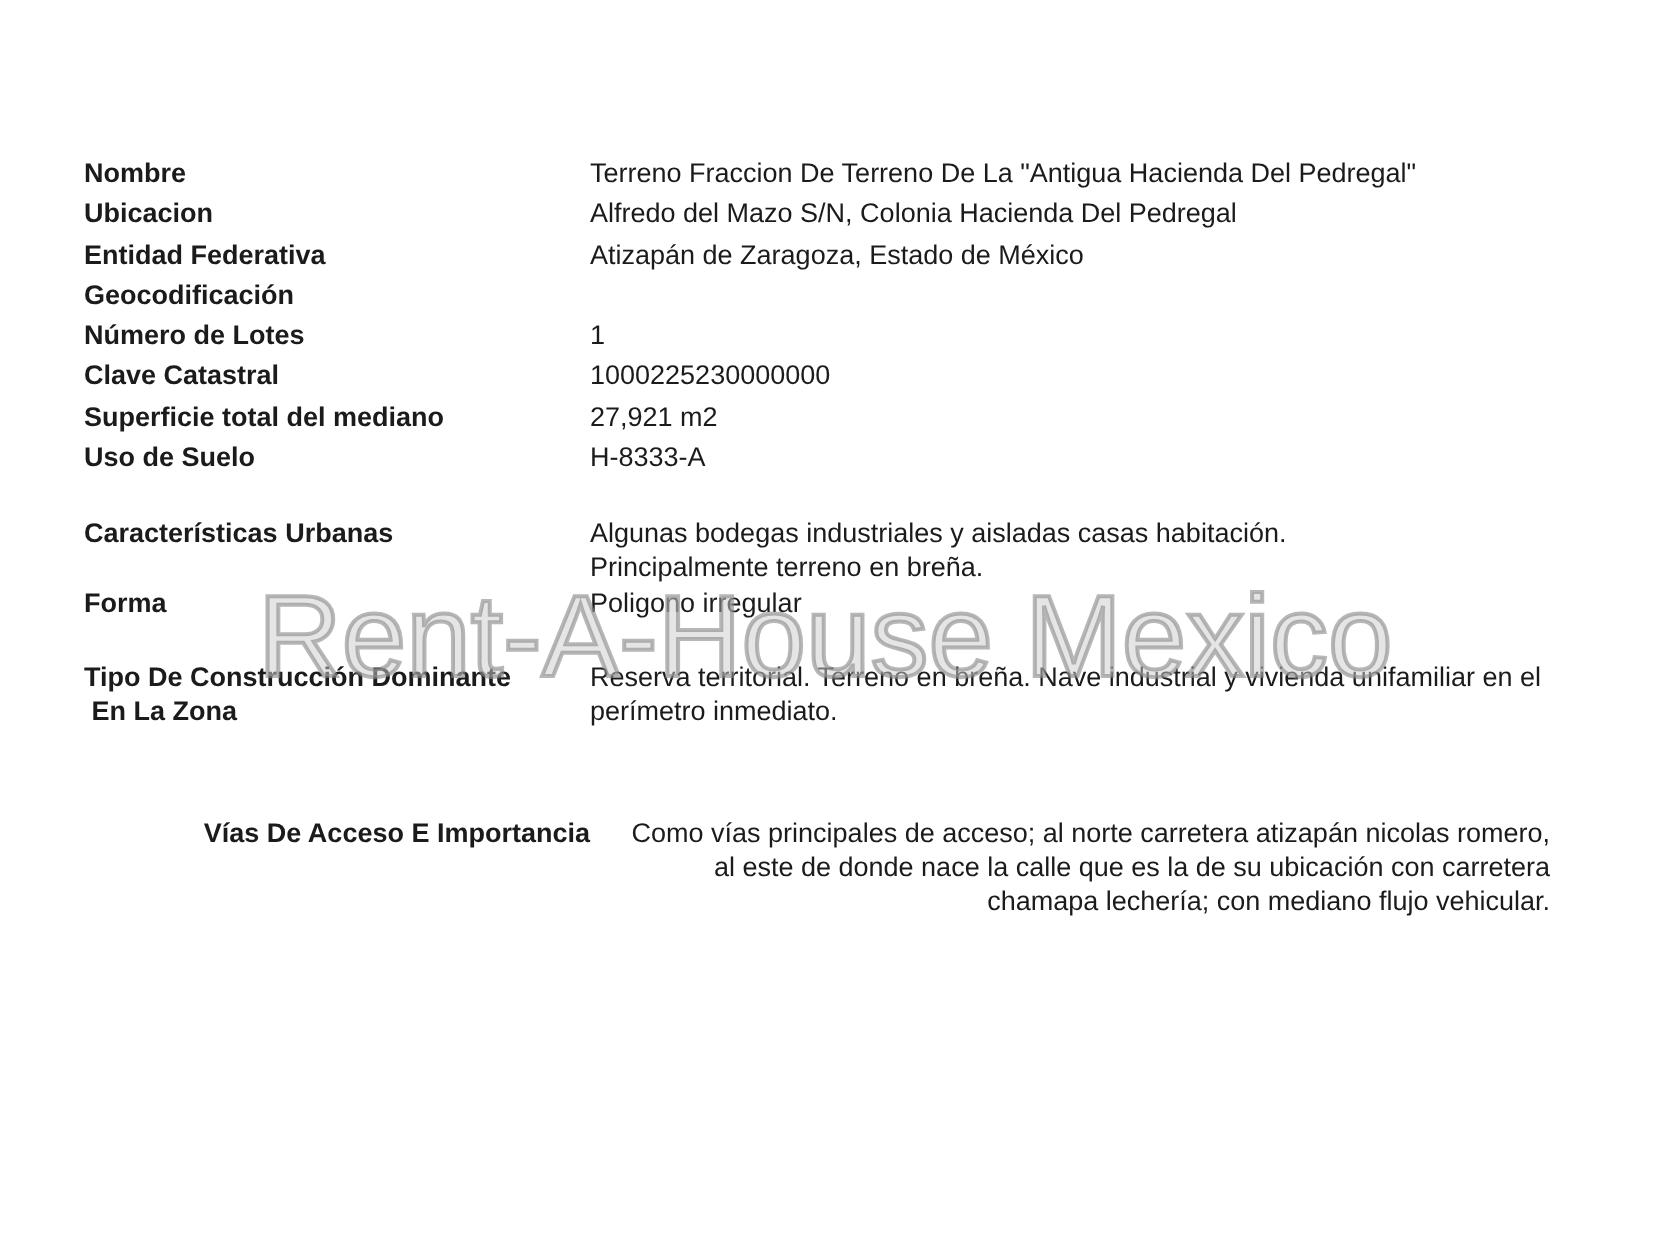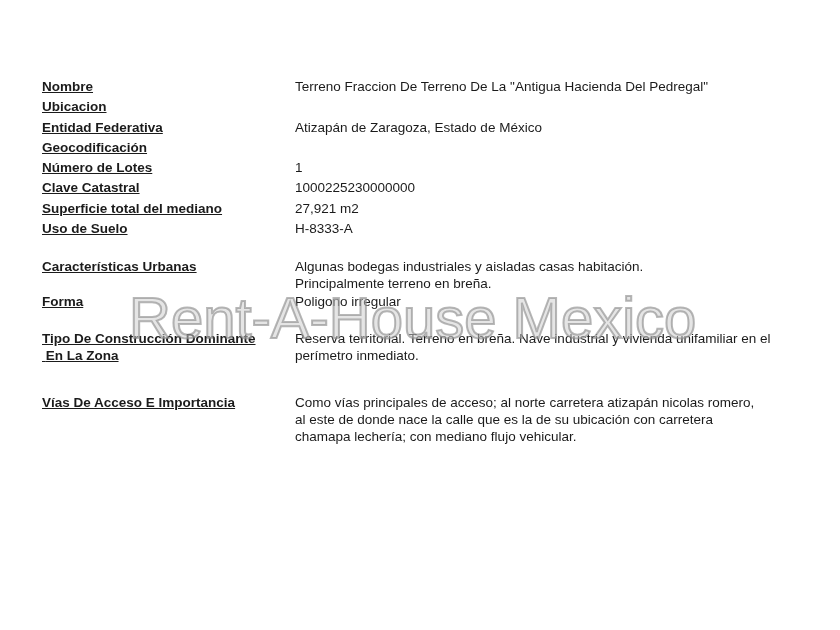--- a/index.html
+++ b/index.html
@@ -17,32 +17,31 @@
     width: 745px;
   }
   .row { display: flex; align-items: flex-start; }
   .label {
     flex: 0 0 253px;
     width: 253px;
     font-weight: 700;
     font-size: 13.5px;
     line-height: 20.3px;
     white-space: pre-wrap;
-    text-decoration: underline;
   }
   .value {
     width: 480px;
     font-size: 13.5px;
     line-height: 20.3px;
     white-space: pre-wrap;
   }
   .row.multi .label, .row.multi .value { line-height: 17px; }
   .gap-a { margin-top: 19px; }
   .gap-b { margin-top: 17px; }
-  .gap-c { margin-top: 30px; }
+  .gap-c { margin-top: 44px; text-align: right; }
   .watermark {
     position: absolute;
     left: 124px; top: 274px;
     pointer-events: none;
   }
   .watermark text {
     font-family: "Liberation Sans", sans-serif;
     font-size: 58px;
     fill: #cccccc; fill-opacity: 0.5;
     stroke: #8a8a8a; stroke-opacity: 0.62;
@@ -57,20 +56,21 @@
   <div class="sheet">
 
     <div class="row">
       <div class="label">Nombre</div>
       <div class="value">Terreno Fraccion De Terreno De La "Antigua Hacienda Del Pedregal"</div>
     </div>
 
 
     <div class="row">
       <div class="label">Ubicacion</div>
+      <div class="value">Alfredo del Mazo S/N, Colonia Hacienda Del Pedregal</div>
     </div>
 
     <div class="row">
       <div class="label">Entidad Federativa</div>
       <div class="value">Atizapán de Zaragoza, Estado de México</div>
     </div>
 
     <div class="row">
       <div class="label">Geocodificación</div>
     </div>

